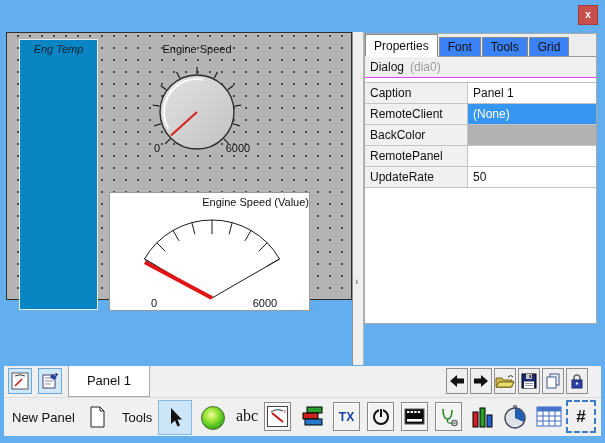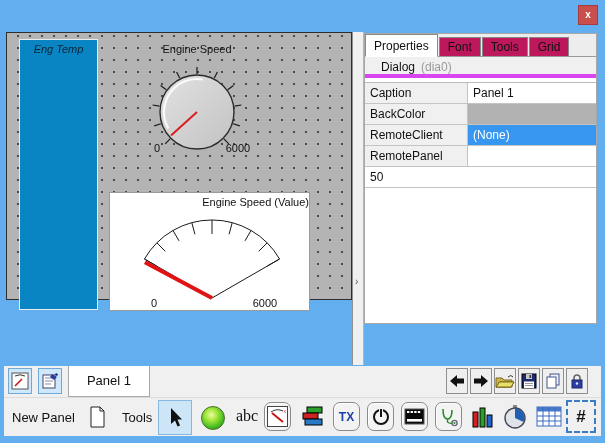--- a/index.html
+++ b/index.html
@@ -51,24 +51,24 @@
   }
   .splitter .glyph { position:absolute; left:2px; top:244px; font-size:10px; color:#555; }
   
   .props {
     position:absolute; left:364px; top:33px; width:233px; height:291px;
     background:#fff; border:1px solid #a8a8a8; font-size:12px;
   }
   .tabstrip { display:flex; align-items:flex-end; height:23px; background:#ededed; border-bottom:1px solid #9a9a9a; }
   .tab {
     padding:2px 8px 3px 8px; border:1px solid #8a8a8a; border-bottom:none;
-    background:#be185d; color:#111; margin-right:1px; height:19px; line-height:15px;
+    background:#3b82f6; color:#111; margin-right:1px; height:19px; line-height:15px;
   }
   .tab.active { background:#fff; height:23px; line-height:19px; position:relative; z-index:2; margin-bottom:-1px; border-bottom:1px solid #fff; }
-  .objrow { height:21px; line-height:20px; background:#f0f0f0; border-bottom:4px solid #d946ef; padding-left:16px; }
+  .objrow { height:21px; line-height:20px; background:#f0f0f0; border-bottom:1px solid #d946ef; padding-left:5px; }
   .objrow .objname { color:#111; }
   .objrow .objid { color:#9a9a9a; margin-left:6px; }
   .pgrid { margin-top:4px; border-top:1px solid #bcbcbc; }
   .prow { display:flex; height:21px; border-bottom:1px solid #c4c4c4; }
   .pname {
     width:103px; background:#f0f0f0; border-right:1px solid #c4c4c4;
     padding-left:5px; line-height:20px; color:#111;
   }
   .pval { flex:1; background:#fff; padding-left:5px; line-height:20px; color:#111; }
   .pval.v-gray { background:#b2b2b2; }
@@ -84,21 +84,21 @@
     background:#fff; border:1px solid #a8a8a8; border-top:none;
     text-align:center; line-height:29px; font-size:13px; color:#111;
   }
   .navbtn {
     position:absolute; top:2px; width:22px; height:26px;
     background:#efefef; border:1px solid #8f8f8f; display:flex; align-items:center; justify-content:center;
   }
   
   .toolbar { position:absolute; left:4px; top:397px; width:597px; height:39px; background:#f0f0f0; border-top:1px solid #dcdcdc; }
   .tb-label { position:absolute; top:12px; font-size:13px; color:#111; }
-  .tbtn { position:absolute; top:4px; width:27px; height:29px; display:flex; align-items:center; justify-content:center;border-radius:7px; }
+  .tbtn { position:absolute; top:4px; width:27px; height:29px; display:flex; align-items:center; justify-content:center; }
   .tbtn.framed { border:1px solid #8a8a8a; background:#f3f3f3; box-shadow:inset 1px 1px 0 #fff; }
   .cursorbtn {
     position:absolute; left:154px; top:2px; width:34px; height:35px;
     background:#cde6f7; border:1px solid #86b8e0; display:flex; align-items:center; justify-content:center;
   }
   .led {
     position:absolute; left:197px; top:8px; width:24px; height:24px; border-radius:50%;
     border:1px solid #4a6a2a;
     background:radial-gradient(circle at 42% 36%, #eef9a0 0%, #a5e83e 30%, #47bc20 65%, #2a7a14 100%);
   }
@@ -188,32 +188,33 @@
   </div>
   <div class="objrow">
     <span class="objname">Dialog</span><span class="objid">(dia0)</span>
   </div>
   <div class="pgrid">
     <div class="prow">
       <span class="pname">Caption</span>
       <span class="pval">Panel 1</span>
     </div>
     <div class="prow">
+      <span class="pname">RemoteClient</span>
+      <span class="pval v-sel">(None)</span>
+    </div>
+    <div class="prow">
       <span class="pname">BackColor</span>
       <span class="pval v-gray"></span>
     </div>
     <div class="prow">
-      <span class="pname">RemoteClient</span>
-      <span class="pval v-sel">(None)</span>
-    </div>
-    <div class="prow">
       <span class="pname">RemotePanel</span>
       <span class="pval"></span>
     </div>
     <div class="prow">
+      <span class="pname">UpdateRate</span>
       <span class="pval">50</span>
     </div>
   </div>
 </div>
 
 <div class="panelbar">
   <div class="smallbtn" style="left:4px;">
     <svg width="18" height="18" viewBox="0 0 18 18">
       <rect x="1" y="1" width="16" height="16" fill="#fff" stroke="#555"></rect>
       <path d="M 4 4 A 11 11 0 0 1 14 4" fill="none" stroke="#333" stroke-width="1"></path>

